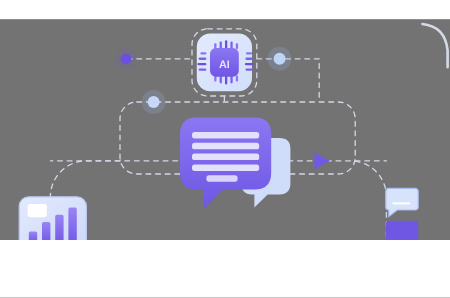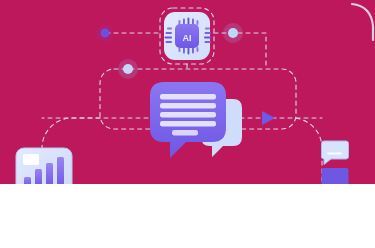--- a/index.html
+++ b/index.html
@@ -5,22 +5,23 @@
   html,body{margin:0;padding:0;}
   body{
     width:375px;height:248px;
     background:#ffffff;
     font-family:"Liberation Sans", sans-serif;
     overflow:hidden;
   }
   #stage{
     position:relative;
     width:375px;height:184px;
-    background:#be185d;
+    background:#737373;
     overflow:hidden;
+    margin-top:16px;
   }
   #stage svg{position:absolute;left:0;top:0;}
 </style>
 </head>
 <body>
 
 <div id="stage">
 
   <svg width="375" height="248" viewBox="0 0 375 248" xmlns="http://www.w3.org/2000/svg">
 

